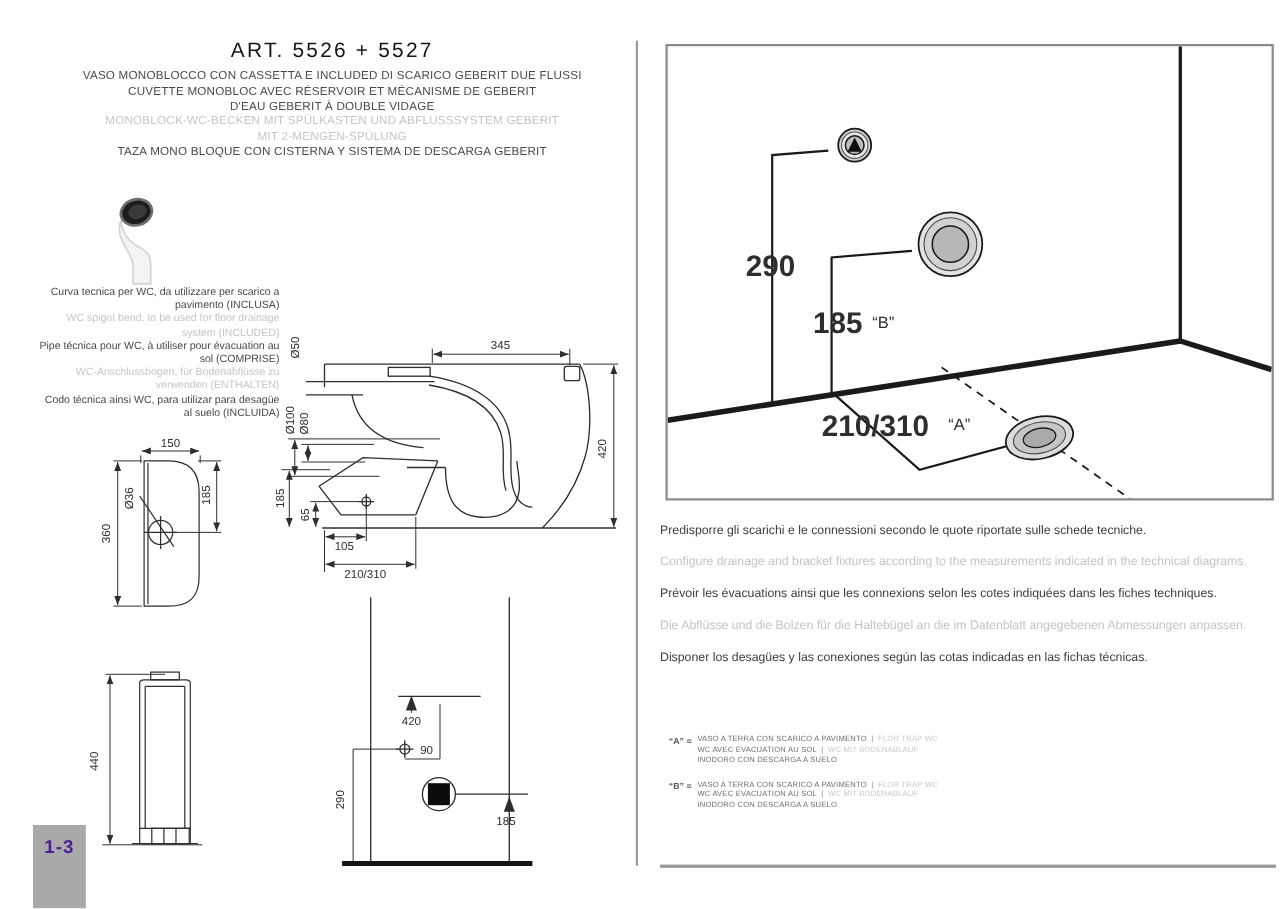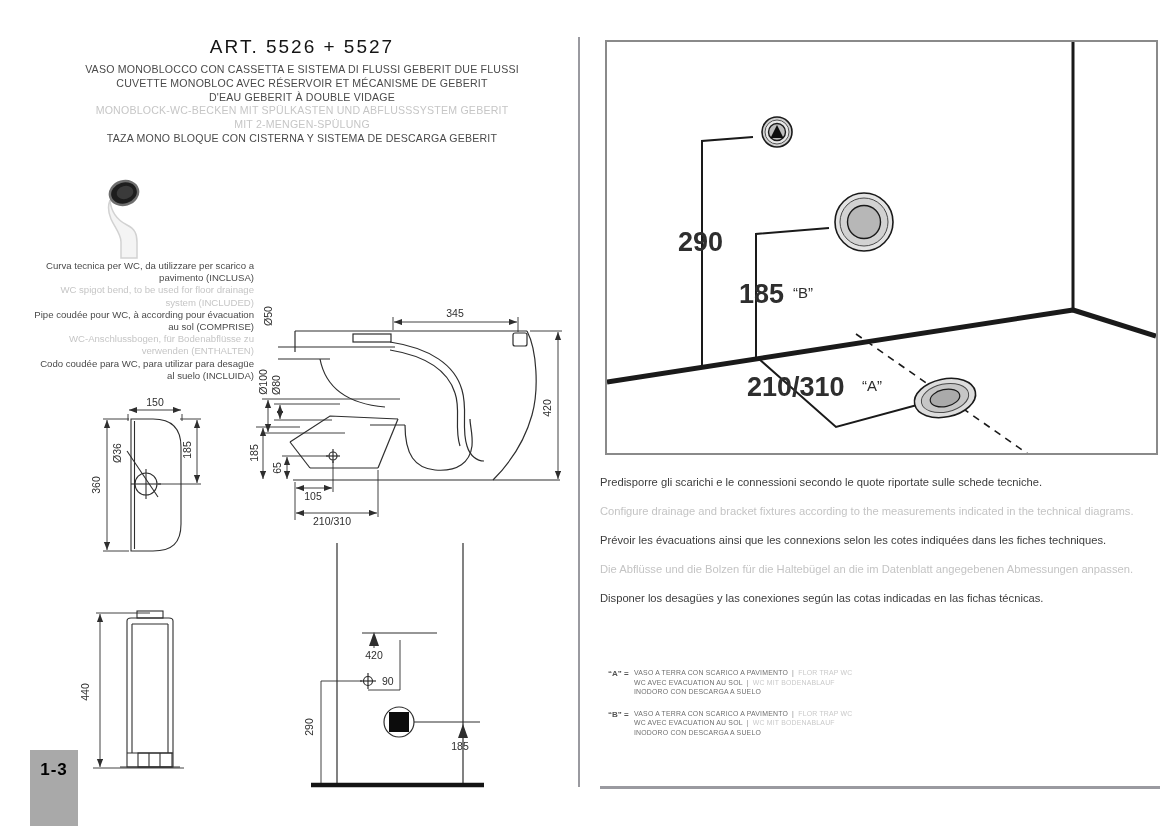--- a/index.html
+++ b/index.html
@@ -36,50 +36,50 @@
 
   .footnotes { position:absolute; left:608px; top:668px; width:400px; }
   .footnote { display:flex; margin-bottom:12px; }
   .fn-label { font-size:8px; font-weight:bold; color:#555; width:26px; flex:none; padding-top:1px; }
   .fn-lines { font-size:6.9px; line-height:9.6px; letter-spacing:.2px; color:#6e6e6e; }
   .fn-sec { color:#c9c9c9; }
   .fn-sep { color:#8a8a8a; padding:0 2px; }
 
   
   .page-tab { position:absolute; left:30px; top:750px; width:48px; height:76px; background:#a9a9a9; }
-  .page-tab span { display:block; text-align:center; margin-top:10px; color:#000000; font-size:17px; font-weight:bold; letter-spacing:1px; }
+  .page-tab span { display:block; text-align:center; margin-top:10px; color:#4c1d95; font-size:17px; font-weight:bold; letter-spacing:1px; }
 </style>
 </head>
 <body>
 
 <div class="page">
 
   <div class="title-block">
     <div class="art-title">ART. 5526 + 5527</div>
-    <div class="sub-line tone-dark">VASO MONOBLOCCO CON CASSETTA E SISTEMA DI FLUSSI GEBERIT DUE FLUSSI</div>
+    <div class="sub-line tone-dark">VASO MONOBLOCCO CON CASSETTA E INCLUDED DI SCARICO GEBERIT DUE FLUSSI</div>
     <div class="sub-line tone-dark">CUVETTE MONOBLOC AVEC RÉSERVOIR ET MÉCANISME DE GEBERIT</div>
     <div class="sub-line tone-dark">D'EAU GEBERIT À DOUBLE VIDAGE</div>
     <div class="sub-line tone-light">MONOBLOCK-WC-BECKEN MIT SPÜLKASTEN UND ABFLUSSSYSTEM GEBERIT</div>
     <div class="sub-line tone-light">MIT 2-MENGEN-SPÜLUNG</div>
     <div class="sub-line tone-dark">TAZA MONO BLOQUE CON CISTERNA Y SISTEMA DE DESCARGA GEBERIT</div>
   </div>
 
   <svg class="spigot-photo" width="62" height="82" viewBox="0 0 62 82">
     <path d="M10,22 C11,34 17,42 27,47 C35,51 37,56 37,64 L37,80 L21,80 L21,64 C21,56 15,50 11,41 C8,34 8,27 10,22 Z" fill="#f4f4f4" stroke="#d2d2d2" stroke-width="1.5"></path>
     <ellipse cx="24" cy="15" rx="15.5" ry="13" transform="rotate(-16 24 15)" fill="#6e6e6e"></ellipse>
     <ellipse cx="24" cy="15" rx="13" ry="10.5" transform="rotate(-16 24 15)" fill="#1d1d1d"></ellipse>
     <ellipse cx="25" cy="14.5" rx="8.5" ry="6.5" transform="rotate(-16 25 14.5)" fill="#3a3a3a"></ellipse>
   </svg>
 
   <div class="spigot-note">
     <div class="note-line tone-dark">Curva tecnica per WC, da utilizzare per scarico a pavimento (INCLUSA)</div>
     <div class="note-line tone-light">WC spigot bend, to be used for floor drainage system (INCLUDED)</div>
-    <div class="note-line tone-dark">Pipe coudée pour WC, à according pour évacuation au sol (COMPRISE)</div>
+    <div class="note-line tone-dark">Pipe técnica pour WC, à utiliser pour évacuation au sol (COMPRISE)</div>
     <div class="note-line tone-light">WC-Anschlussbogen, für Bodenabflüsse zu verwenden (ENTHALTEN)</div>
-    <div class="note-line tone-dark">Codo coudée para WC, para utilizar para desagüe al suelo (INCLUIDA)</div>
+    <div class="note-line tone-dark">Codo técnica ainsi WC, para utilizar para desagüe al suelo (INCLUIDA)</div>
   </div>
 
   <svg class="drw" style="left:85px;top:390px;" width="130" height="178" viewBox="85 390 130 178">
     <defs>
       <marker id="ah" markerWidth="10" markerHeight="8" refX="9" refY="3.5" orient="auto-start-reverse">
         <path d="M0,0 L9,3.5 L0,7 Z" fill="#2e2e2e"></path>
       </marker>
     </defs>
     <g stroke="#2e2e2e" stroke-width="1.1" fill="none">
       <path d="M131,419 H153 C172,419 181,428 181,447 V524 C181,543 172,551 153,551 H131 Z"></path>

